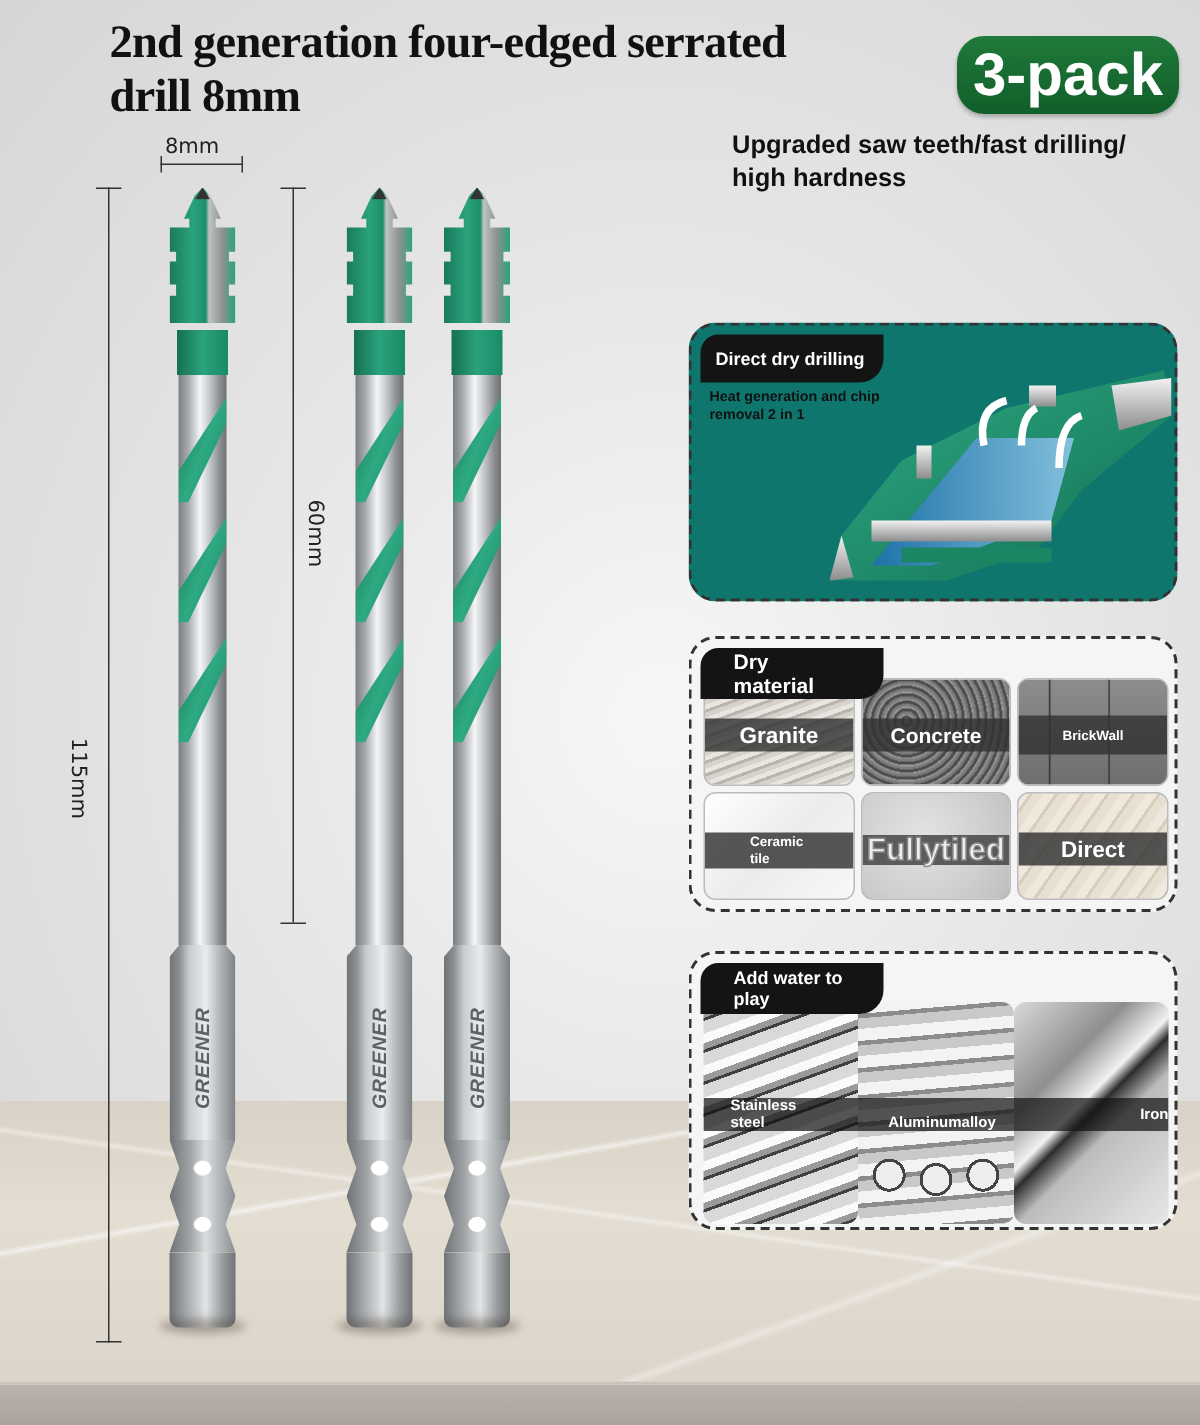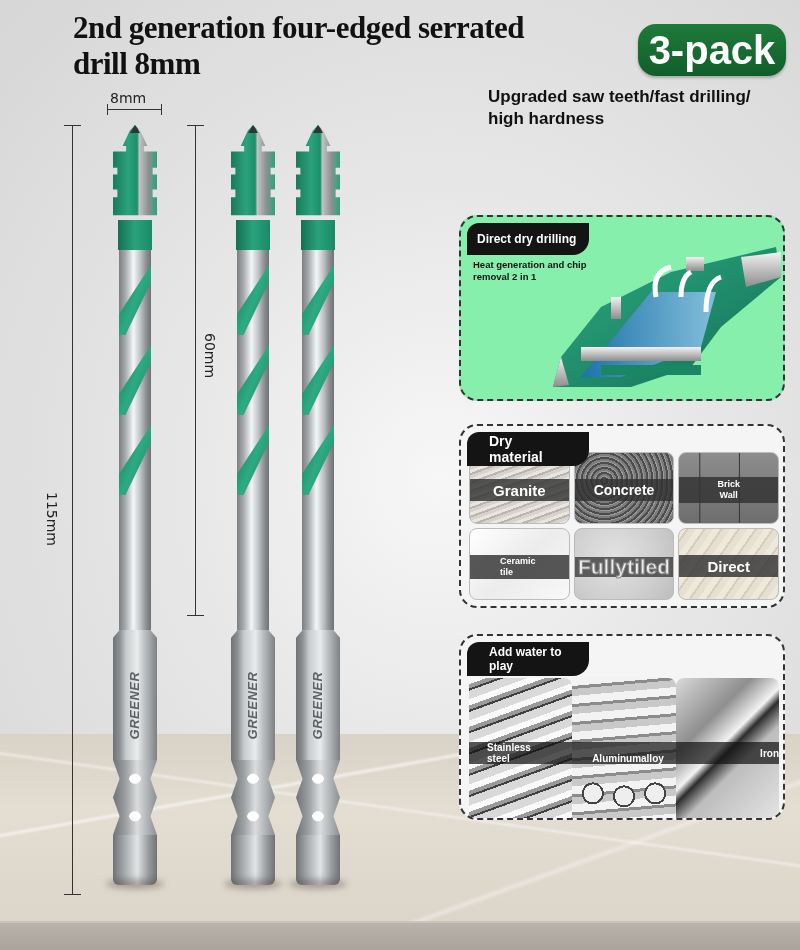--- a/index.html
+++ b/index.html
@@ -25,40 +25,40 @@
 .drill .shaft{position:absolute;left:9px;top:125px;width:32px;height:380px;background:linear-gradient(90deg,#7b7f82 0%,#a6aaad 20%,#f4f5f6 45%,#c4c8ca 65%,#8c9093 85%,#6e7275 100%)}
 .drill .flute{position:absolute;left:9px;width:32px;height:70px;background:linear-gradient(110deg,#17785a 0%,#2eaa82 50%,#1a8664 100%);clip-path:polygon(100% 0,100% 25%,20% 100%,0 100%,0 70%)}
 .drill .hex{position:absolute;left:3px;top:505px;width:44px;height:130px;background:linear-gradient(90deg,#6f7376 0%,#8c9093 15%,#c9ccce 30%,#e9ebec 55%,#b6b9bb 75%,#7d8184 100%);clip-path:polygon(15% 0,85% 0,100% 6%,100% 100%,0 100%,0 6%)}
 .drill .brand{position:absolute;left:14px;top:540px;width:22px;height:80px;display:flex;align-items:center;justify-content:center}
 .drill .brand span{display:block;transform:rotate(-90deg);font-family:"Liberation Sans",sans-serif;font-weight:bold;font-style:italic;font-size:13px;color:#5c6164;letter-spacing:0.5px;white-space:nowrap}
 .drill .groove{position:absolute;left:3px;top:635px;width:44px;height:75px;background:
  radial-gradient(ellipse at 50% 50%,#fff 0 18%,transparent 19%) 0 0/100% 50%,
  linear-gradient(90deg,#6f7376 0%,#9ea2a5 30%,#dadcdd 55%,#8b8f92 100%);clip-path:polygon(0 0,100% 0,85% 25%,100% 50%,85% 75%,100% 100%,0 100%,15% 75%,0 50%,15% 25%)}
 .drill .end{position:absolute;left:3px;top:710px;width:44px;height:50px;background:linear-gradient(90deg,#6f7376 0%,#a4a8ab 25%,#e2e4e5 55%,#9a9ea1 80%,#6f7376 100%);border-radius:0 0 6px 6px}
 .drill .shadow{position:absolute;left:-4px;top:754px;width:58px;height:10px;border-radius:50%;background:rgba(60,50,40,.35);filter:blur(3px)}
-.panel{position:absolute;left:459px;width:326px;border:2px dashed #333;border-radius:18px;background:#86efac;overflow:hidden}
+.panel{position:absolute;left:459px;width:326px;border:2px dashed #333;border-radius:18px;background:#0f766e;overflow:hidden}
 .panel-label{position:absolute;left:6px;top:6px;height:34px;background:#141414;color:#fff;font-family:"Liberation Sans",sans-serif;font-weight:bold;border-radius:12px 0 16px 0;display:flex;align-items:center;padding:0 22px;z-index:2}
 .p1{top:215px;height:186px}
 .p1 .panel-label{font-size:12px;width:122px;padding:0 10px;height:32px}
 .p1 .desc{position:absolute;left:12px;top:42px;font-family:"Liberation Sans",sans-serif;font-weight:bold;font-size:9.5px;line-height:12px;color:#111;width:140px;z-index:2}
 .bit-illus{position:absolute;left:80px;top:20px;width:240px;height:160px}
 .p2{top:424px;height:184px;background:#f5f5f5}
 .p2 .panel-label{font-size:14px;width:122px}
 .grid{position:absolute;left:8px;top:26px;width:310px;display:grid;grid-template-columns:repeat(3,1fr);gap:4px}
 .tile{position:relative;height:72px;border-radius:8px;overflow:hidden;border:1px solid #bbb}
 .tile .band{position:absolute;left:0;right:0;top:26px;height:22px;background:rgba(50,50,50,.82);display:flex;align-items:center;justify-content:center;color:#fff;font-family:"Liberation Sans",sans-serif;font-weight:bold}
 .t-granite{background:repeating-linear-gradient(160deg,#e9e6e1 0 3px,#b9b5ae 3px 5px,#d7d3cc 5px 8px)}
 .t-concrete{background:repeating-radial-gradient(circle at 30% 40%,#7c7c7c 0 2px,#4c4c4c 2px 4px,#9a9a9a 4px 5px)}
 .t-brick{background:linear-gradient(90deg,transparent 20%,#333 21%,transparent 22%,transparent 60%,#333 61%,transparent 62%),linear-gradient(180deg,#8d8d8d,#6e6e6e)}
 .t-ceramic{background:linear-gradient(135deg,#fff 0%,#ececec 50%,#f8f8f8 100%)}
 .t-tiled{background:radial-gradient(circle at 40% 40%,#e3e3e3 0%,#cfcfcf 60%,#bdbdbd 100%)}
 .t-marble{background:repeating-linear-gradient(125deg,#efe8dc 0 6px,#d8cdbb 6px 8px,#e7dfd1 8px 14px)}
 .p3{top:634px;height:186px;background:#f5f5f5}
 .p3 .panel-label{font-size:12px;width:122px}
-.mgrid{position:absolute;left:8px;top:42px;width:310px;display:grid;grid-template-columns:repeat(3,1fr);gap:0}
+.mgrid{position:absolute;left:8px;top:32px;width:310px;display:grid;grid-template-columns:repeat(3,1fr);gap:0}
 .mtile{position:relative;height:148px;border-radius:8px;overflow:hidden}
 .m-steel{background:repeating-linear-gradient(160deg,#fafafa 0 6px,#9a9a9a 6px 10px,#3f3f3f 10px 12px,#d9d9d9 12px 20px)}
 .m-alu{background:radial-gradient(circle at 20% 78%,#eee 0 9px,#444 9px 11px,transparent 11px),radial-gradient(circle at 50% 80%,#eee 0 9px,#444 9px 11px,transparent 11px),radial-gradient(circle at 80% 78%,#eee 0 9px,#444 9px 11px,transparent 11px),repeating-linear-gradient(175deg,#f3f3f3 0 8px,#8c8c8c 8px 11px,#c9c9c9 11px 18px)}
 .m-iron{background:linear-gradient(135deg,#d9d9d9 0%,#8f8f8f 30%,#f2f2f2 45%,#2d2d2d 50%,#bdbdbd 60%,#e7e7e7 100%)}
 .mtile .band{position:absolute;left:0;right:0;top:64px;height:22px;background:rgba(20,20,20,.72);color:#fff;font-family:"Liberation Sans",sans-serif;font-weight:bold;font-size:10px;line-height:11px;display:flex;align-items:center;padding-left:18px}
 </style>
 </head>
 <body>
 
 <div class="wall"></div>
@@ -185,21 +185,21 @@
         <div class="band" style="font-size:15px">
           <span>Granite</span>
         </div>
       </div>
     <div class="tile t-concrete">
         <div class="band" style="font-size:14px">
           <span>Concrete</span>
         </div>
       </div>
     <div class="tile t-brick">
-        <div class="band" style="font-size:9px;flex-direction:column;line-height:11px;height:26px;top:24px">
+        <div class="band" style="font-size:9px;flex-direction:row;line-height:11px;height:26px;top:24px">
           <span>Brick</span>
           <span>Wall</span>
         </div>
       </div>
     <div class="tile t-ceramic" style="height:72px">
         <div class="band" style="font-size:9px;flex-direction:column;align-items:flex-start;padding-left:30px;line-height:11px;height:24px">
           <span>Ceramic</span>
           <span>tile</span>
         </div>
       </div>

